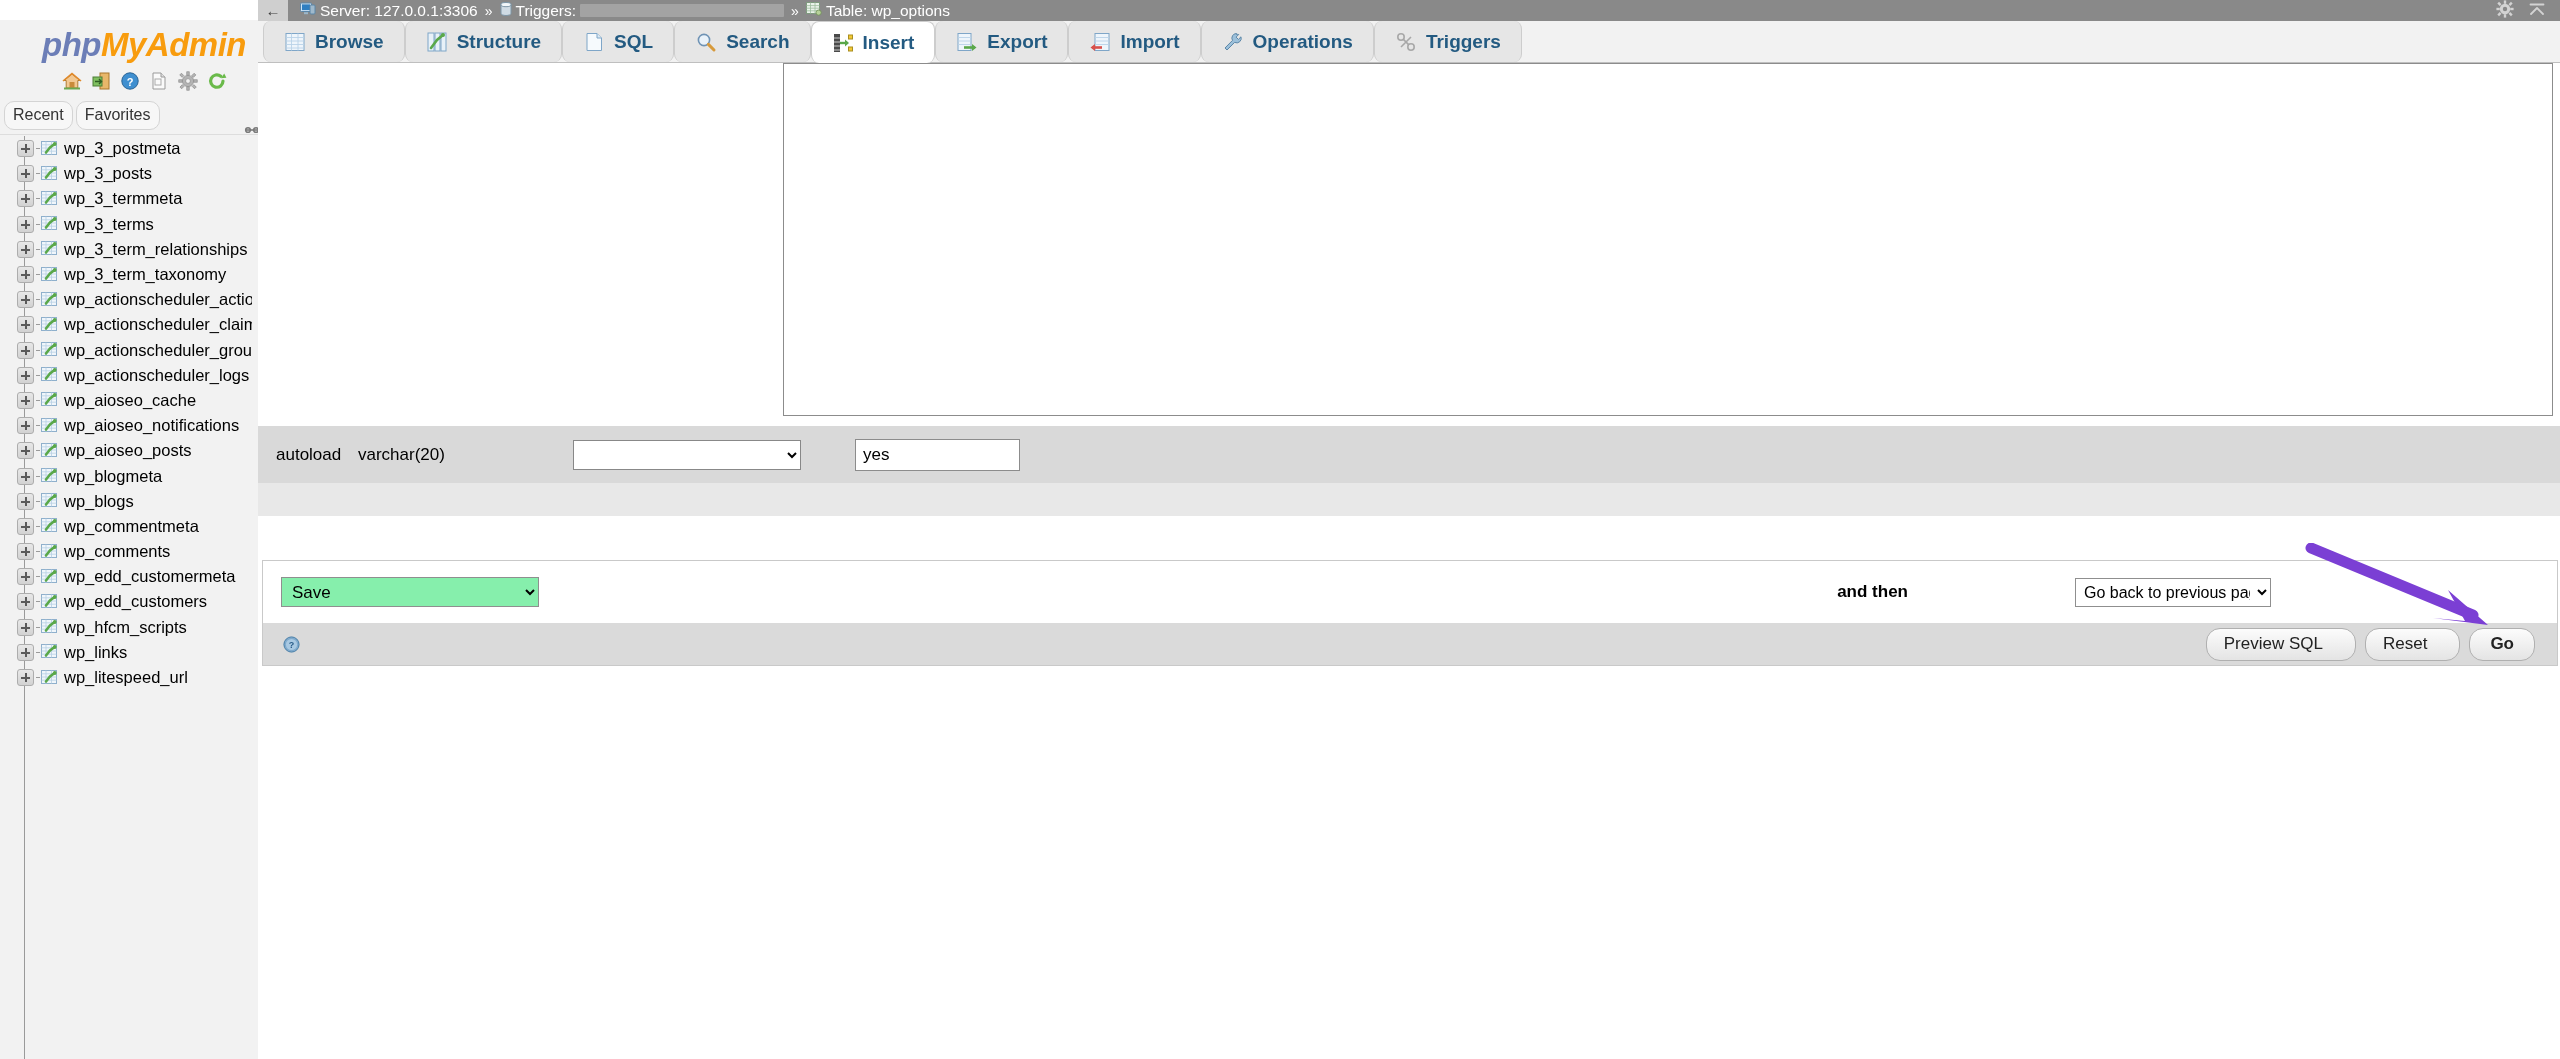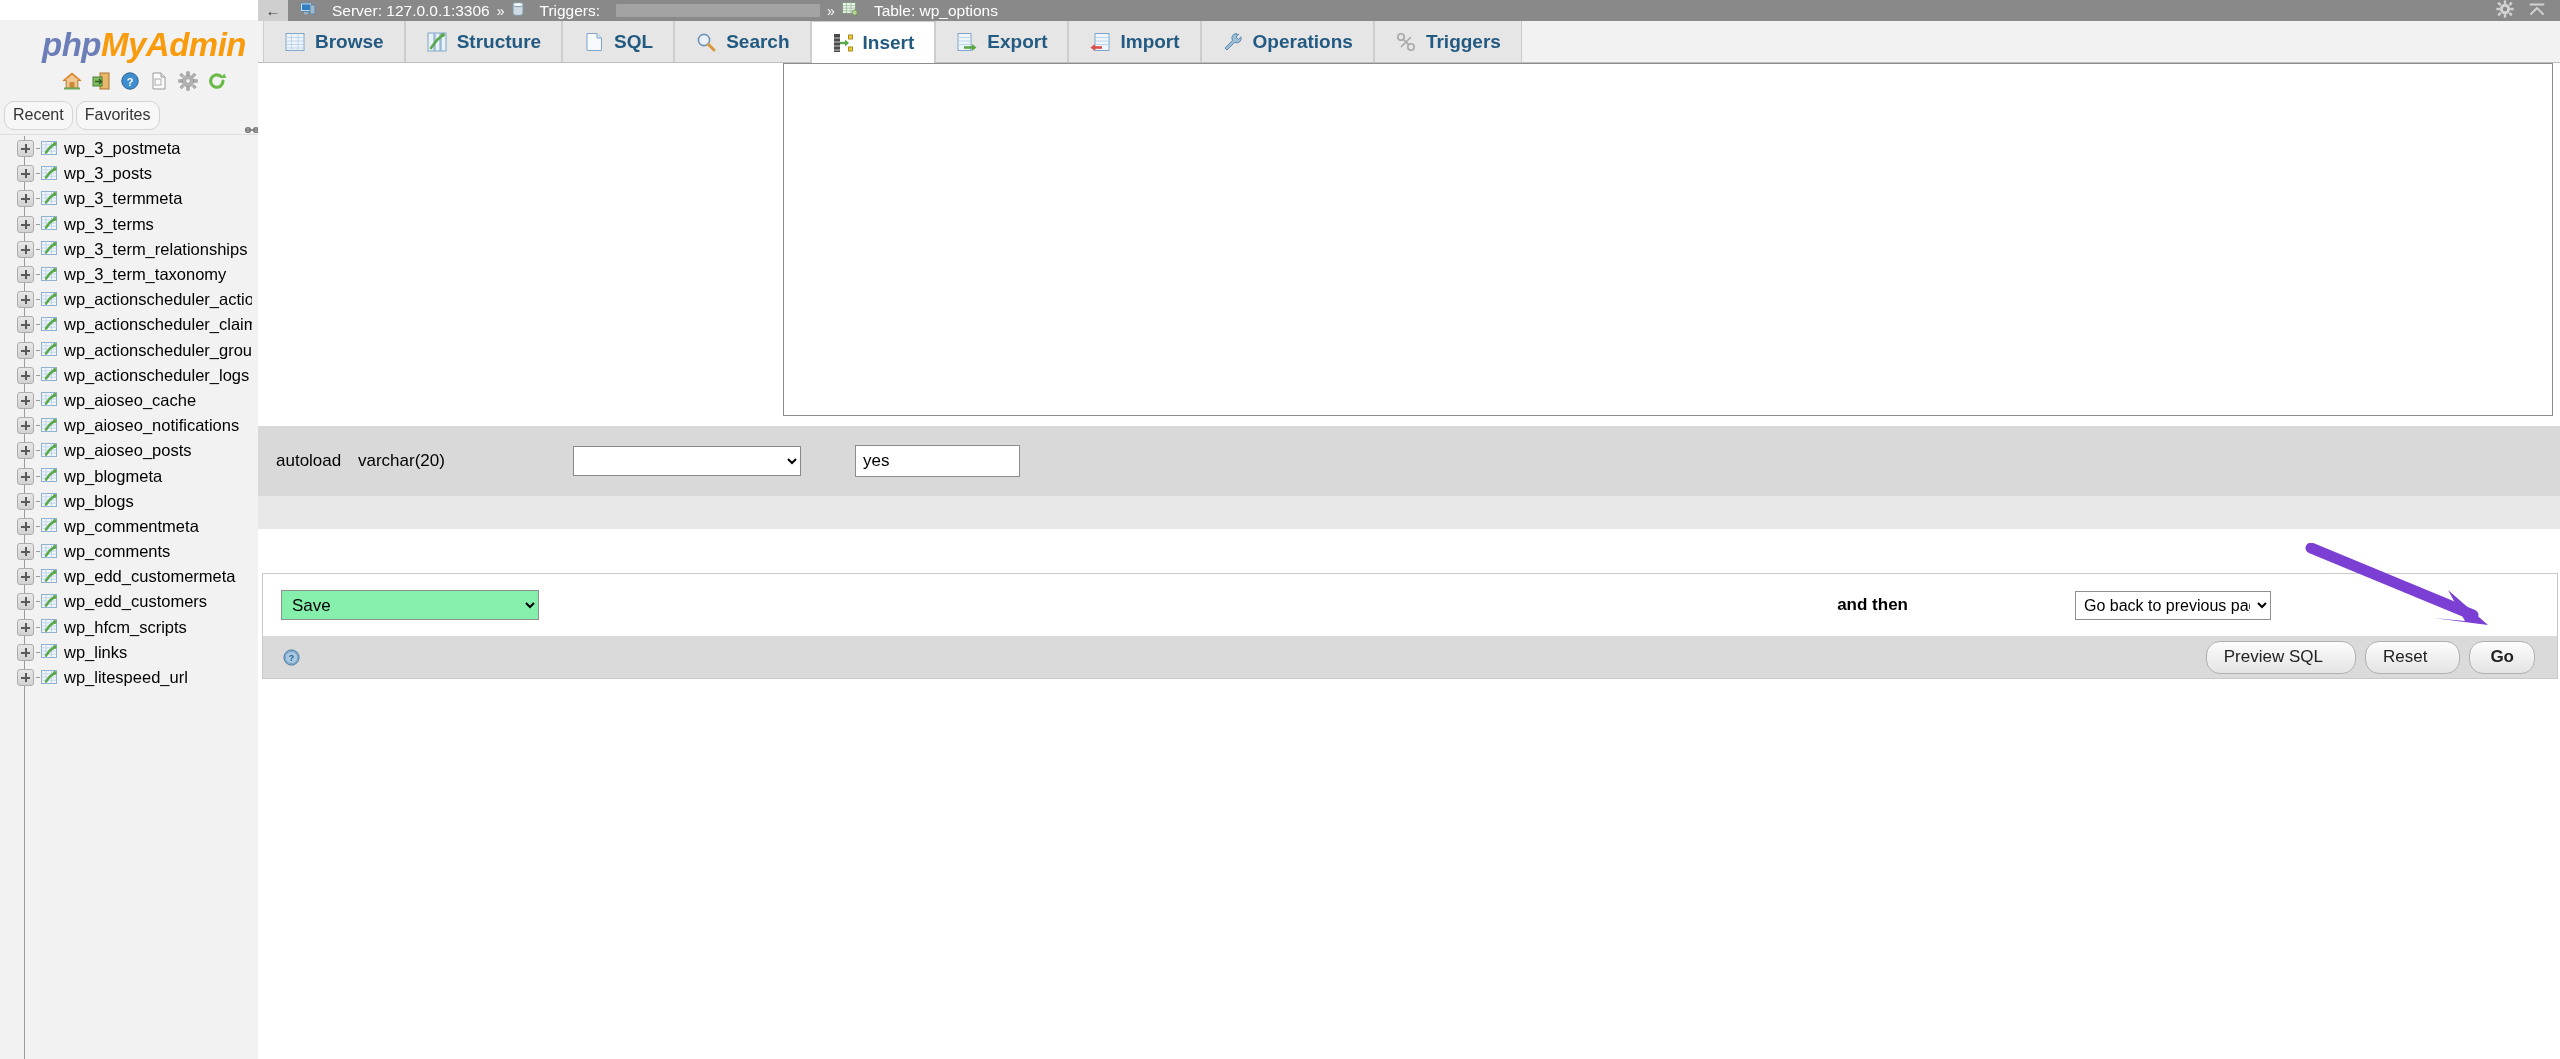--- a/index.html
+++ b/index.html
@@ -133,21 +133,21 @@
     width: 30px; height: 21px;
     background: #cfcfcf;
     color: #3b3b3b;
     display: flex;
     align-items: center;
     justify-content: center;
     font-size: 15px;
     cursor: pointer;
     flex: 0 0 auto;
   }
-  .bc-item { display: flex; align-items: center; gap: 16px; margin-left: 12px; }
+  .bc-item { display: flex; align-items: center; gap: 4px; margin-left: 12px; }
   .bc-sep { margin: 0 7px; font-size: 14px; }
   .bc-redacted {
     display: inline-block;
     width: 204px; height: 13px;
     background: #a3a3a3;
     border-radius: 1px;
   }
   .bc-right {
     margin-left: auto;
     display: flex;
@@ -173,20 +173,21 @@
     gap: 9px;
     padding: 0 20px;
     font-size: 19px;
     font-weight: bold;
     color: #235a81;
     background: #e6e6e6;
     border-left: 1px solid #cdcdcd;
     border-right: 1px solid #cdcdcd;
     cursor: pointer;
     white-space: nowrap;
+    border-radius: 8px;
   }
   .tab.active {
     background: #fff;
     border-top: 1px solid #cdcdcd;
     margin-bottom: -1px;
   }
   .tab .tic { width: 22px; height: 22px; flex: 0 0 auto; }
 
   
   #main {
@@ -213,21 +214,21 @@
     resize: none;
     font-family: "Liberation Mono", monospace;
     font-size: 15px;
     padding: 4px;
     outline: none;
   }
 
   .row-autoload {
     display: flex;
     align-items: center;
-    height: 70px;
+    height: 57px;
     background: #d9d9d9;
   }
   .cell-name  { width: 100px; padding-left: 18px; font-size: 17px; color: #000; }
   .cell-type  { width: 215px; font-size: 17px; color: #000; }
   .cell-func  { width: 282px; }
   .cell-value { flex: 1; }
 
   .sel-func {
     width: 228px; height: 30px;
     border: 1px solid #888;

